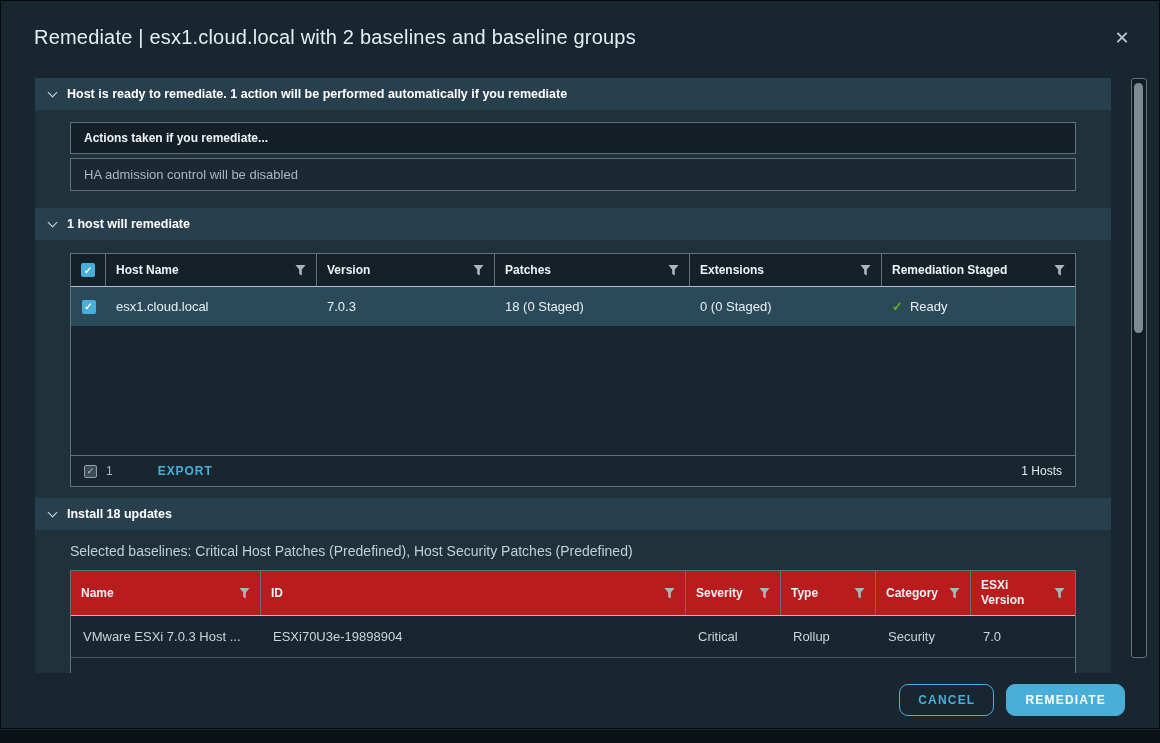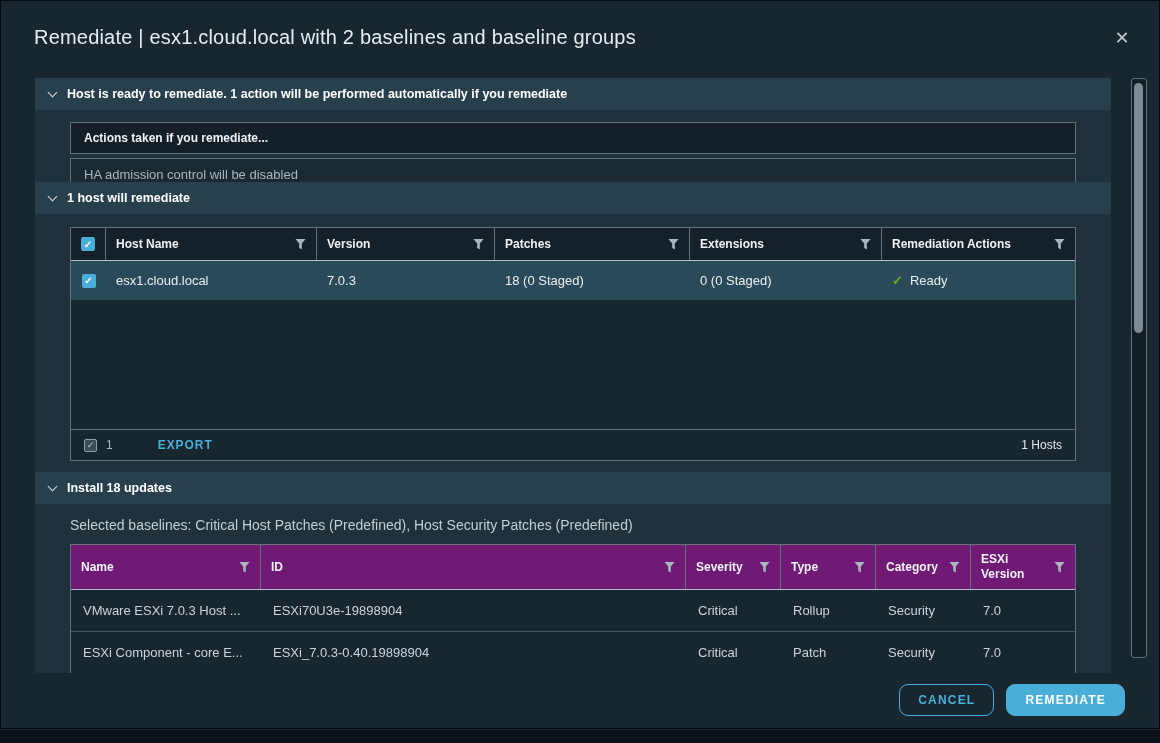--- a/index.html
+++ b/index.html
@@ -49,21 +49,21 @@
   }
   .chevron {
     width: 7px; height: 7px;
     border-right: 1.6px solid #d3dce1;
     border-bottom: 1.6px solid #d3dce1;
     transform: rotate(45deg);
     margin-top: -4px;
   }
 
   .section-body { background: #1f323c; }
-  .body-ready { height: 72px; padding: 12px 35px 0; }
+  .body-ready { height: 98px; padding: 12px 35px 0; }
   .actions-header {
     height: 32px; background: #141f27; border: 1px solid #61727b;
     display: flex; align-items: center; padding: 0 13px;
     color: #eef3f6; font-size: 12px; font-weight: 700;
   }
   .actions-row {
     margin-top: 4px; height: 33px; background: #1a2932; border: 1px solid #61727b;
     display: flex; align-items: center; padding: 0 13px;
     color: #a9b7c0; font-size: 13px;
   }
@@ -111,21 +111,21 @@
     margin-left: 16px; color: #49afd9; font-weight: 600;
     letter-spacing: .08em; font-size: 12px; cursor: pointer; text-decoration: none; padding-left: 20px;
   }
   .hosts-total { margin-left: auto; color: #e1e9ee; font-size: 12px; }
 
   
   .body-updates { padding: 0 35px; min-height: 300px; }
   .baselines-line { padding: 13px 0 11px; color: #c3ced5; font-size: 14px; }
   .updates-table { border: 1px solid #61727b; background: #18272f; }
   .u-grid { display: grid; grid-template-columns: 190px 425px 95px 95px 95px 1fr; }
-  .uthead { min-height: 45px; background: #701a75; border-bottom: 1px solid #b3bfc7; }
+  .uthead { min-height: 45px; background: #b91c1c; border-bottom: 1px solid #b3bfc7; }
   .uth {
     display: flex; align-items: center; justify-content: space-between;
     padding: 4px 10px; border-right: 1px solid #61727b;
     color: #eef3f6; font-size: 12px; font-weight: 700; line-height: 1.25;
   }
   .uth:last-child { border-right: none; }
   .utr { height: 42px; border-bottom: 1px solid #46565f; }
   .utd {
     line-height: 42px; padding: 0 12px; color: #c9d4da; font-size: 13px;
     white-space: nowrap; overflow: hidden; text-overflow: ellipsis;
@@ -214,21 +214,21 @@
           </div>
           <div class="th">
             <span>Patches</span>
             <span class="filter-icon"></span>
           </div>
           <div class="th">
             <span>Extensions</span>
             <span class="filter-icon"></span>
           </div>
           <div class="th">
-            <span>Remediation Actions</span>
+            <span>Remediation Staged</span>
             <span class="filter-icon"></span>
           </div>
         </div>
         <div class="h-grid tr-selected">
           <div class="td cb-cell">
             <span class="checkbox">
                 <span>✓</span>
               </span>
           </div>
           <div class="td">esx1.cloud.local</div>

